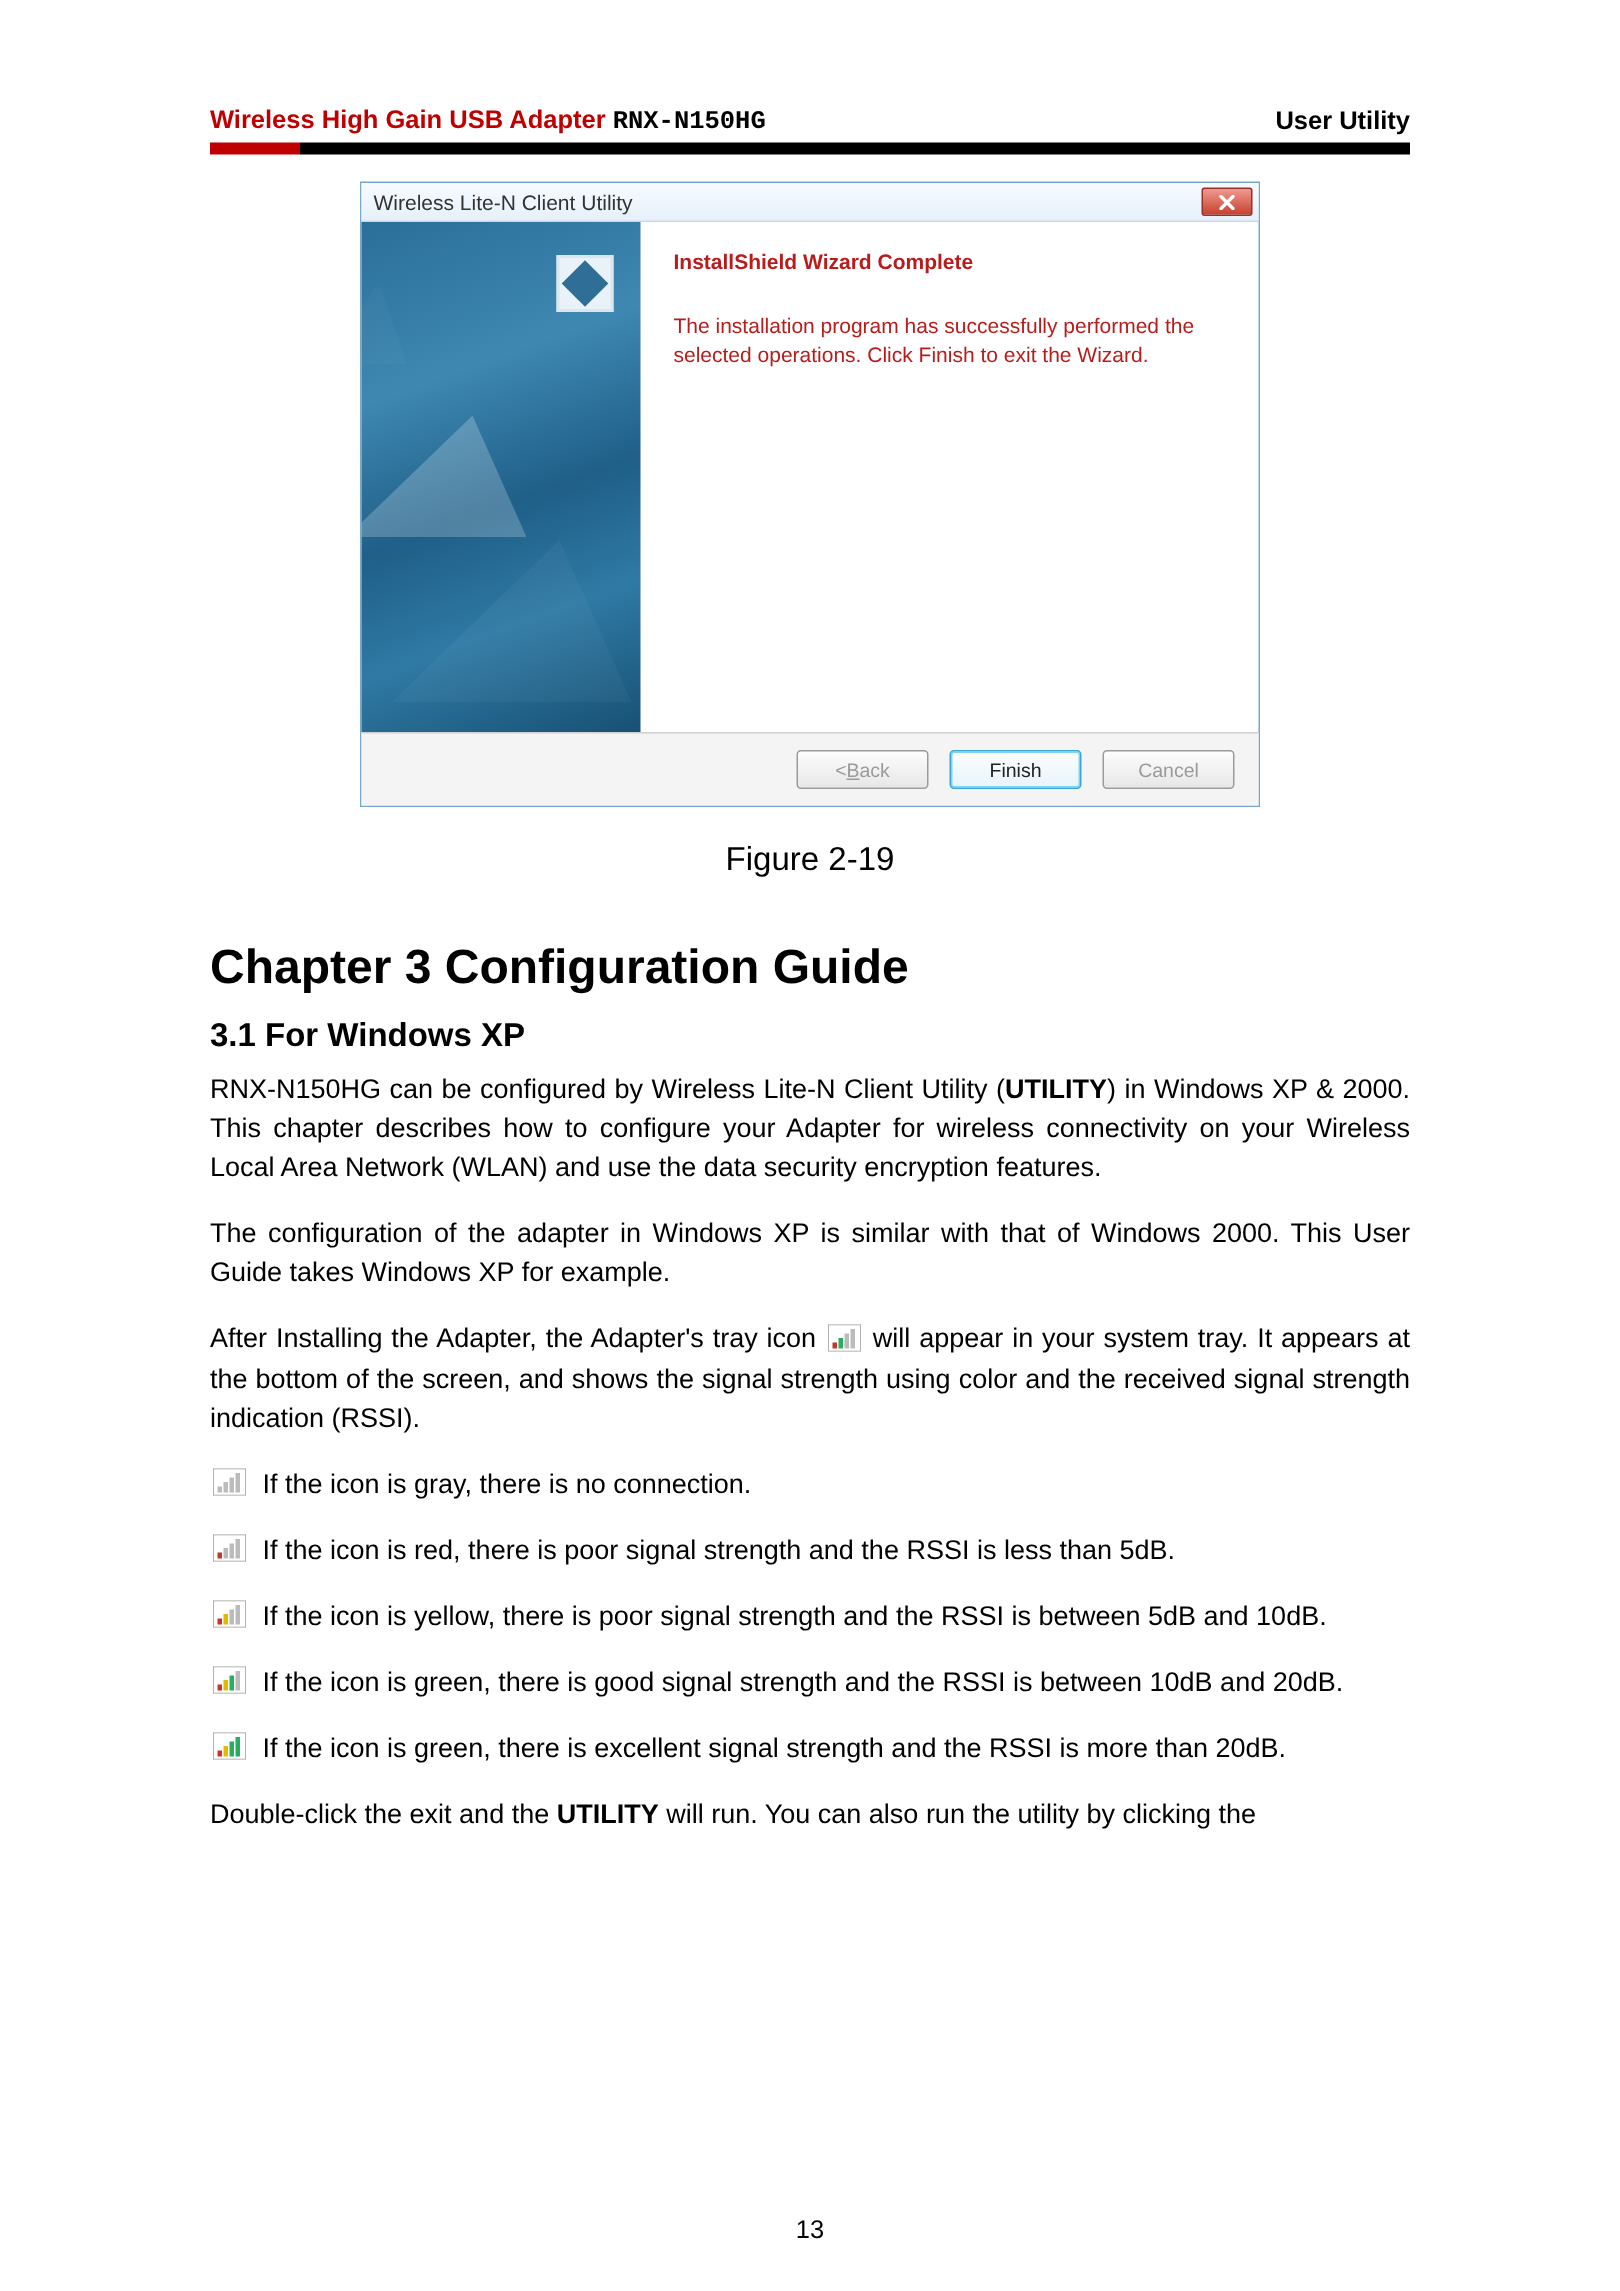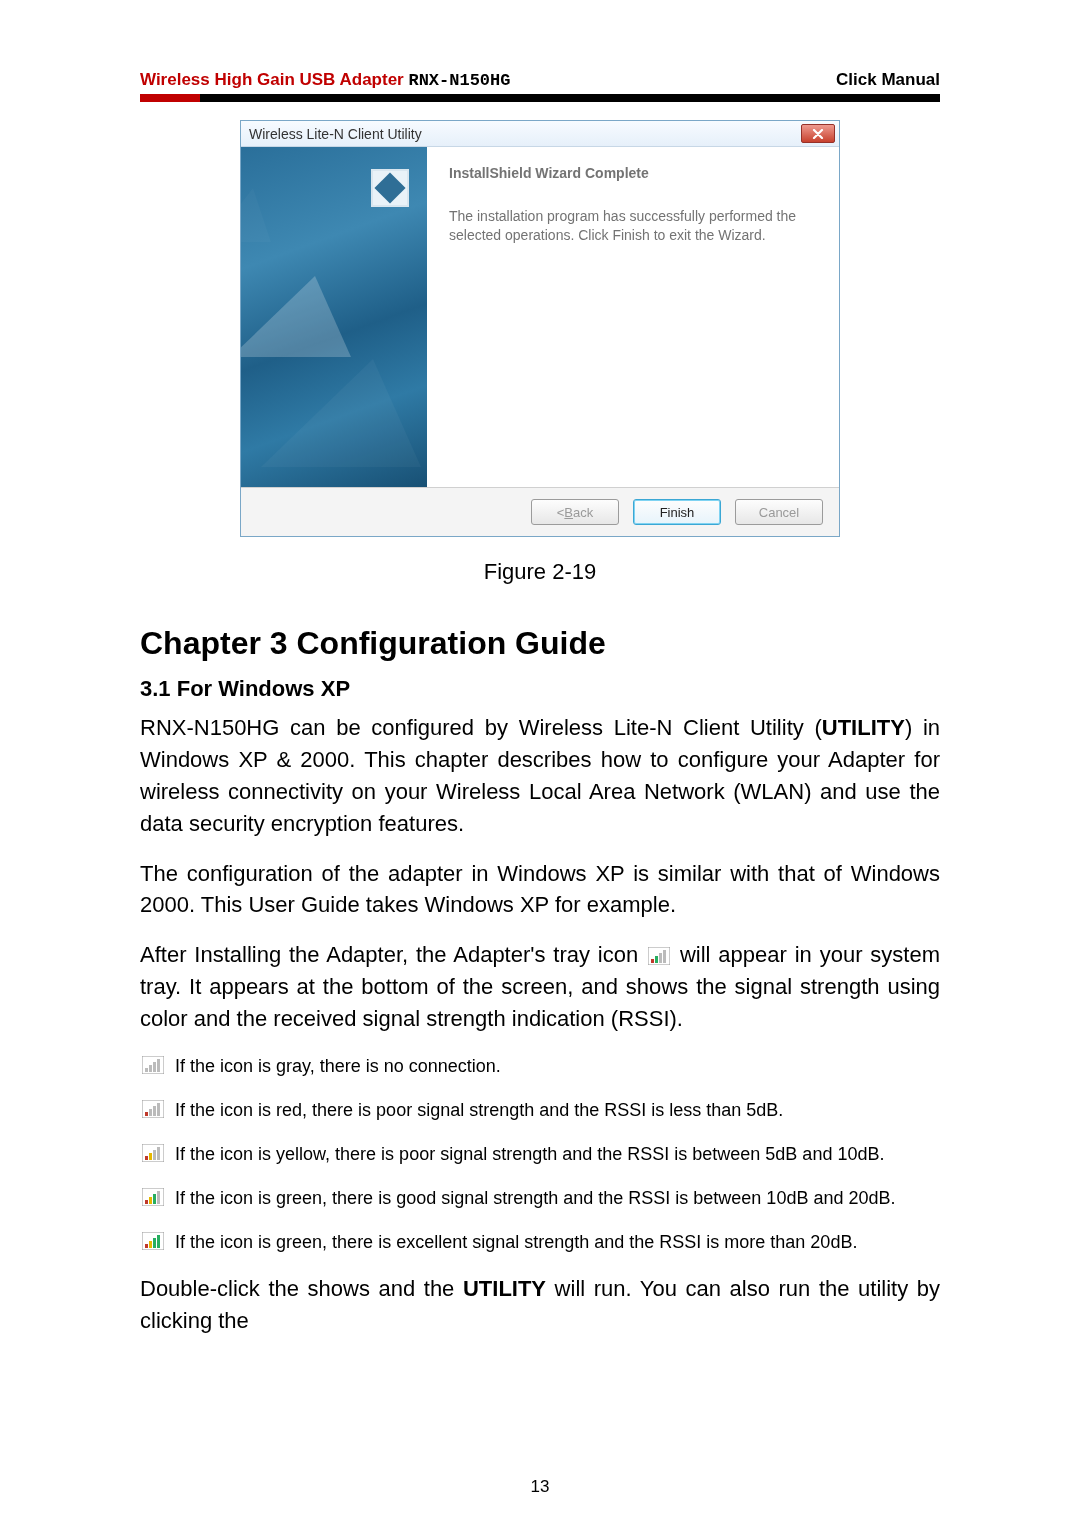--- a/index.html
+++ b/index.html
@@ -99,21 +99,21 @@
     background: rgba(255,255,255,0.22);
     clip-path: polygon(0 100%, 70% 10%, 100% 100%);
   }
   .fin.a { left: -10px; top: 120px; width: 120px; height: 90px; }
   .fin.b { left: 20px; top: 200px; width: 160px; height: 120px; opacity: .18; }
   .fin.c { left: -30px; top: 35px; width: 60px; height: 60px; opacity: .12; }
   .dialog-main {
     flex: 1;
     padding: 18px 22px 10px 22px;
     font-size: 14px;
-    color: #737373;
+    color: #b91c1c;
     font-family: Tahoma, Arial, sans-serif;
   }
   .dialog-h { font-weight: bold; font-size: 14px; margin-bottom: 26px; }
   .dialog-p { line-height: 1.35; }
   .dialog-footer {
     border-top: 1px solid #d0d0d0;
     height: 48px;
     display: flex;
     align-items: center;
     justify-content: flex-end;
@@ -151,21 +151,21 @@
     font-size: 32px;
     font-weight: bold;
     margin: 40px 0 6px 0;
   }
   h2.section {
     font-size: 22px;
     font-weight: bold;
     margin: 14px 0 10px 0;
   }
   .body-p {
-    font-size: 22px;
+    font-size: 18px;
     line-height: 1.45;
     margin: 0 0 18px 0;
     text-align: justify;
   }
   .icon-sig {
     display: inline-block;
     width: 22px;
     height: 18px;
     vertical-align: -3px;
     margin: 0 2px;
@@ -190,21 +190,21 @@
 </head>
 <body>
 
 <div class="page">
 
   <div class="header-line">
     <div class="header-left">
       <span class="red">Wireless High Gain USB Adapter</span>
       <span class="model"> </span><span class="model">RNX-N150HG</span>
     </div>
-    <div class="header-right">Click Manual</div>
+    <div class="header-right">User Utility</div>
   </div>
   <div class="hr-wrap">
     <div class="hr-red"></div>
       <div class="hr-black"></div>
   </div>
 
   <div class="dialog-frame">
     <div class="dialog-titlebar">
       <span>Wireless Lite-N Client Utility</span>
       <div class="close-btn">
@@ -318,17 +318,17 @@
         <rect x="3" y="12" width="3" height="4" fill="#c0392b"></rect>
         <rect x="7" y="9" width="3" height="7" fill="#e6b800"></rect>
         <rect x="11" y="6" width="3" height="10" fill="#27ae60"></rect>
         <rect x="15" y="3" width="3" height="13" fill="#27ae60"></rect>
       </svg>
     </span>
     <span>If the icon is green, there is excellent signal strength and the RSSI is more than 20dB.</span>
   </p>
 
   <p class="body-p" style="margin-bottom:0">
-    <span>Double-click the shows and the </span><b>UTILITY</b><span> will run. You can also run the utility by clicking the</span>
+    <span>Double-click the exit and the </span><b>UTILITY</b><span> will run. You can also run the utility by clicking the</span>
   </p>
 
   <div class="page-num">13</div>
 </div>
 
 </body></html>

